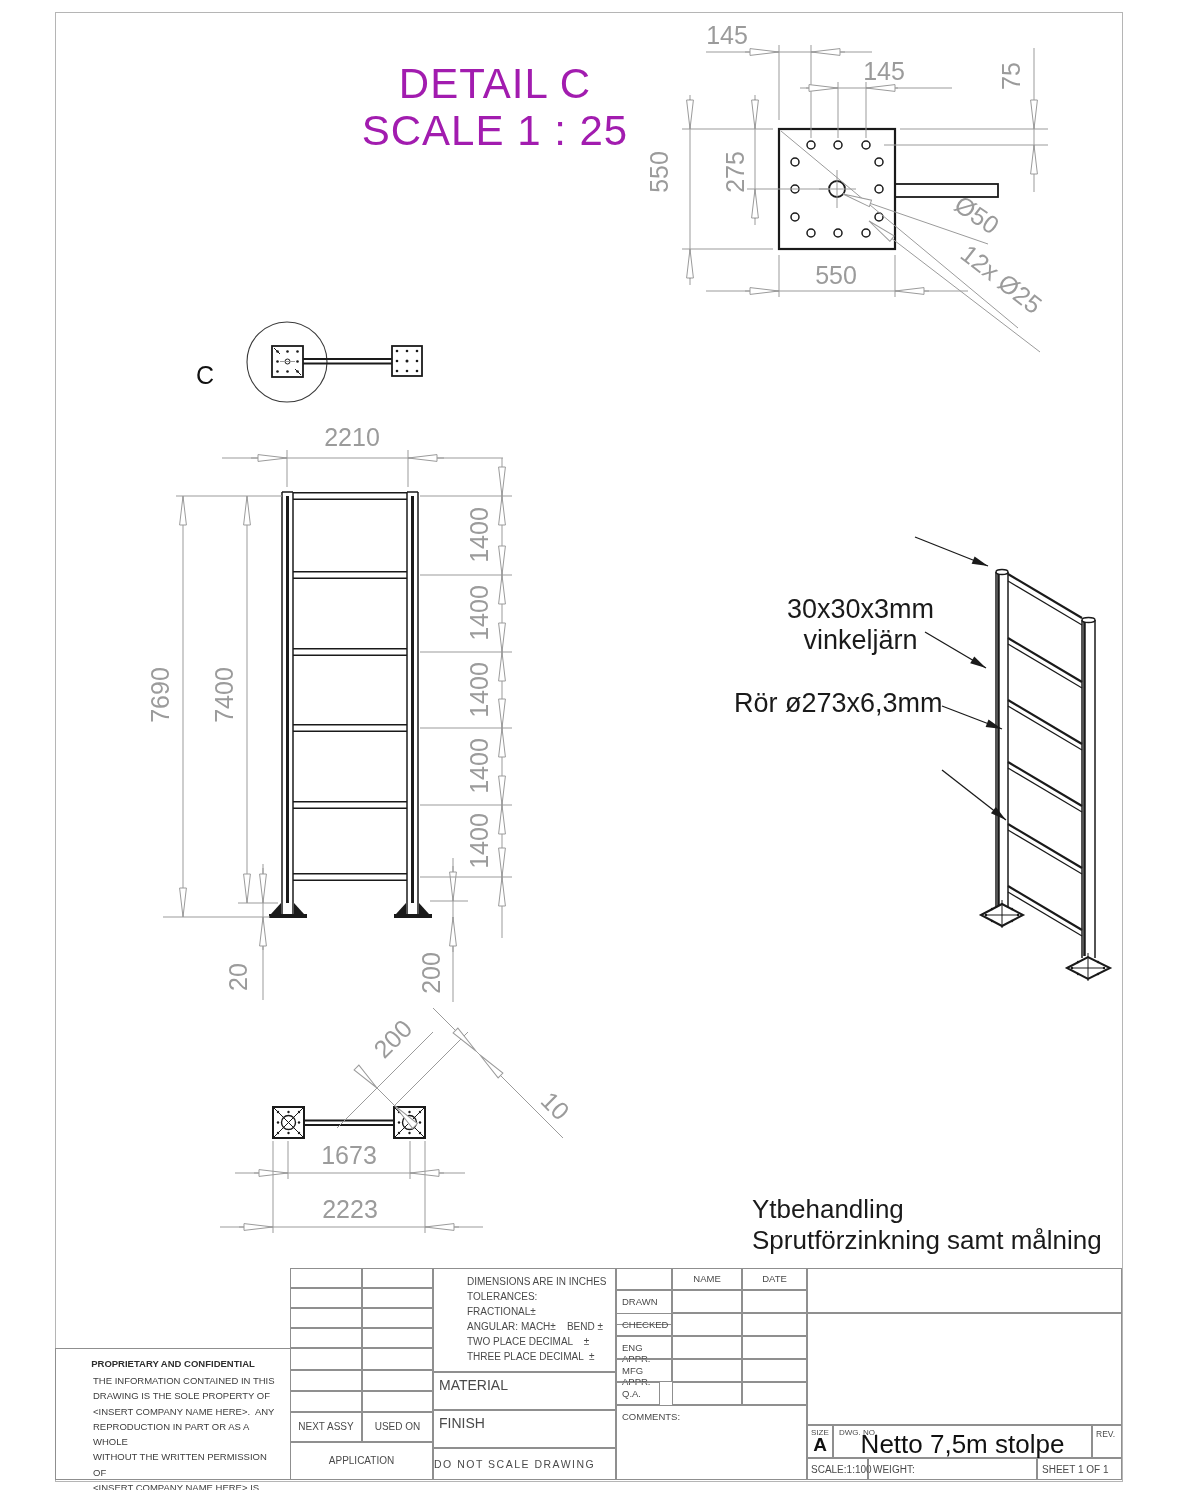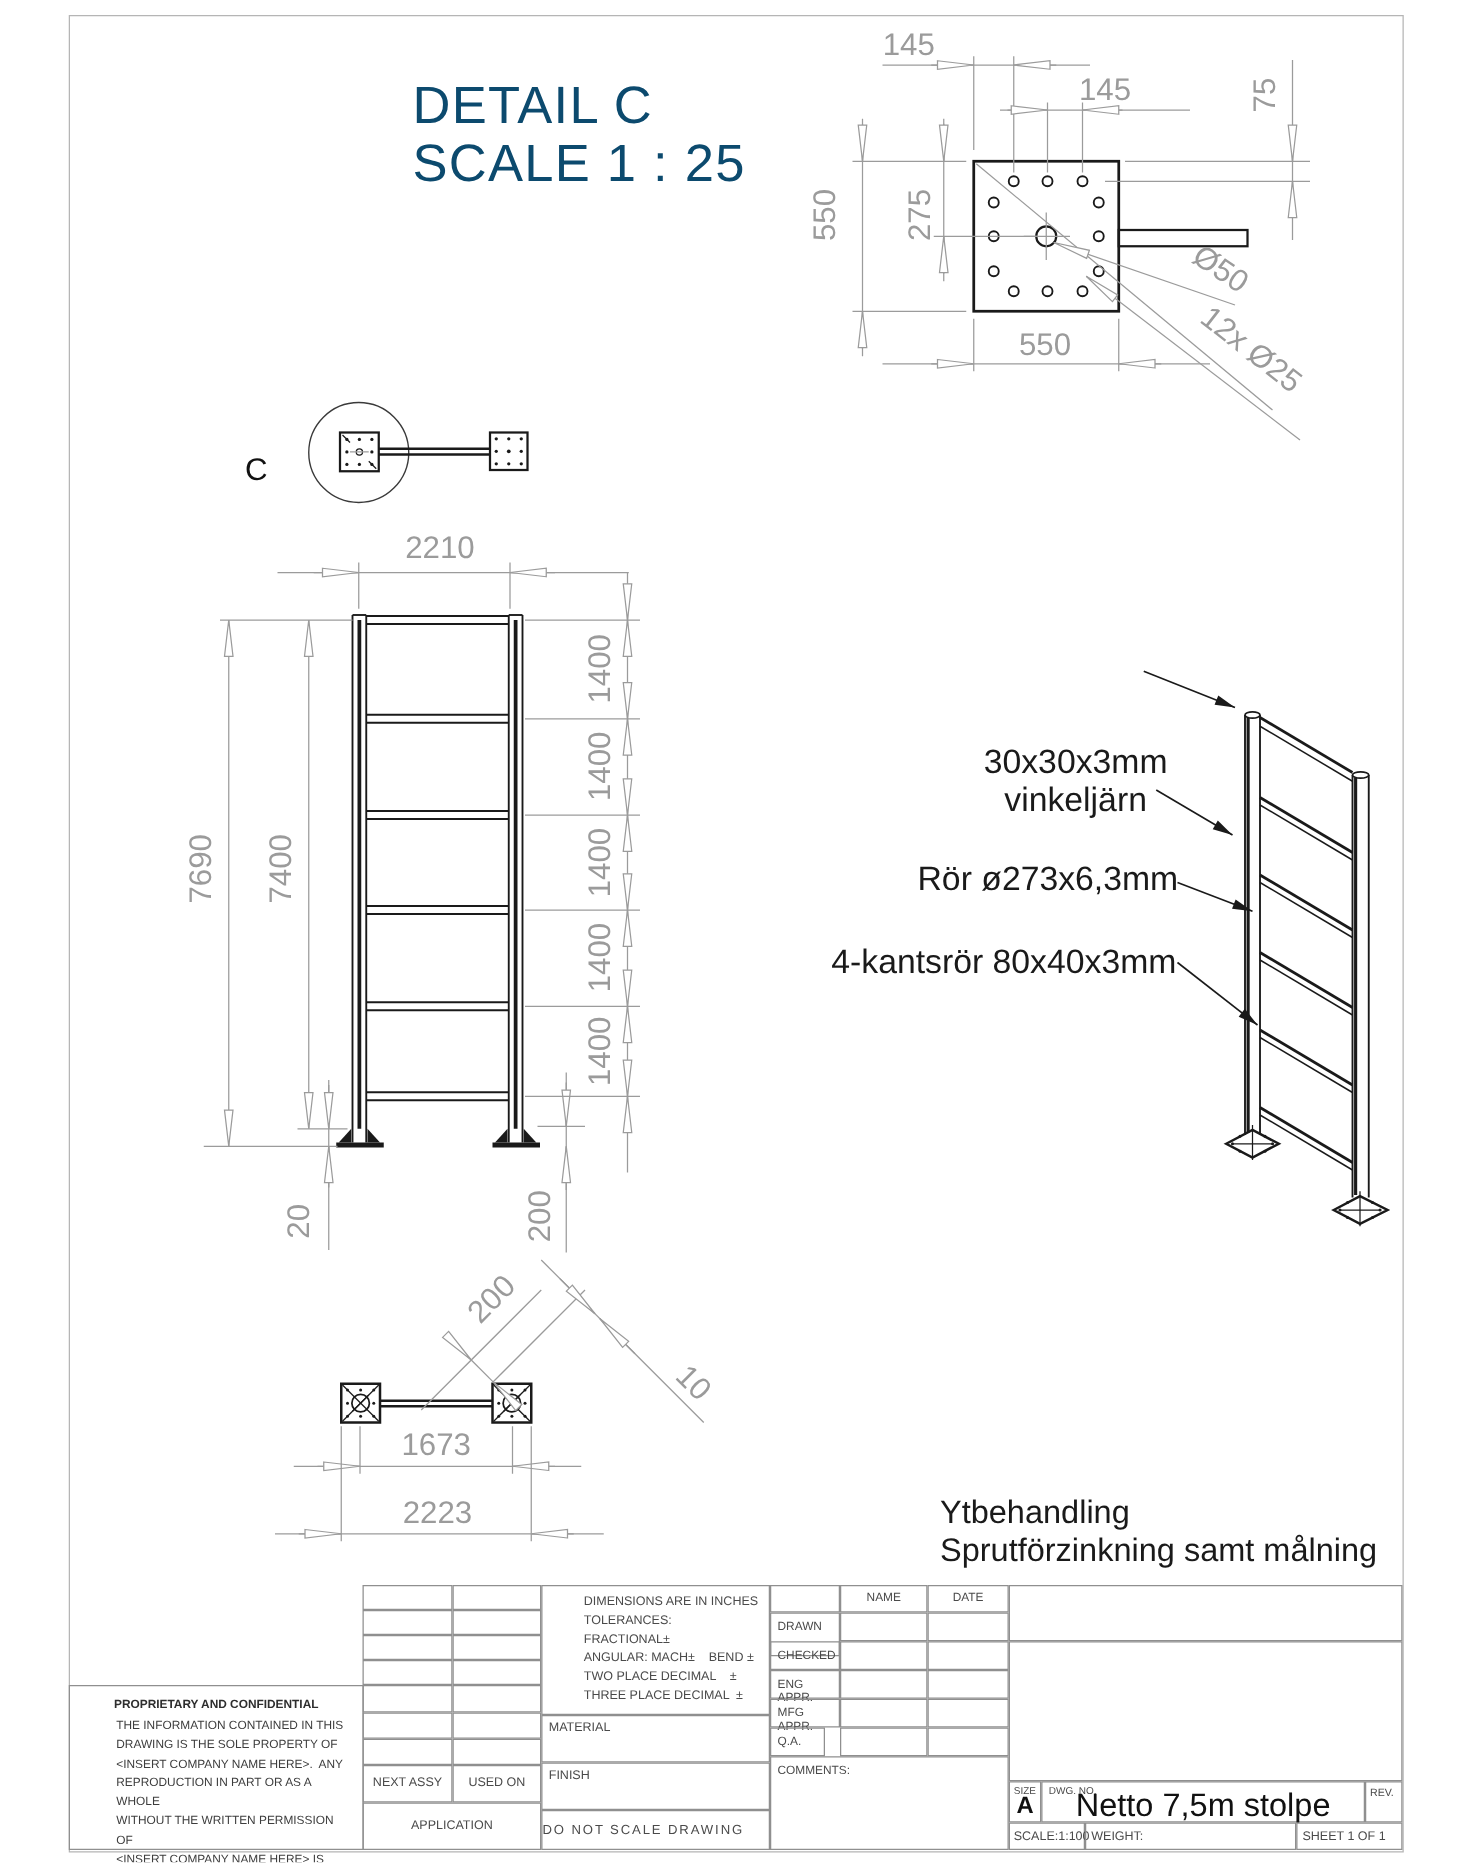--- a/index.html
+++ b/index.html
@@ -5,28 +5,28 @@
   html,body{margin:0;padding:0;background:#fff;}
   #sheet{position:relative;width:1179px;height:1490px;background:#fff;overflow:hidden;
          font-family:"Liberation Sans",sans-serif;}
   #border{position:absolute;left:55px;top:12px;width:1066px;height:1468px;border:1px solid #b5b5b5;}
   svg{position:absolute;left:0;top:0;}
   svg text{font-family:"Liberation Sans",sans-serif;fill:#9b9b9b;font-size:25px;}
   svg text.blk{fill:#111;}
   .lbl{position:absolute;color:#1a1a1a;}
   .ml{white-space:pre-line;}
   .pw{white-space:pre-wrap;margin-left:27px;}
-  .title{font-size:42px;line-height:47px;text-align:left;letter-spacing:1px;color:#0c4a6e;}
+  .title{font-size:42px;line-height:47px;text-align:center;letter-spacing:1px;color:#a21caf;}
   .ann{font-size:27px;line-height:31px;}
   .surf{font-size:26px;line-height:31px;}
   
   .tbc{position:absolute;border:1px solid #8f8f8f;box-sizing:border-box;color:#4a4a4a;background:#fff0;}
   .small{font-size:10px;}
   .tol{font-size:10px;line-height:15px;padding:5px 0 0 6px;}
-  .celllab{font-size:10px;padding:4px 0 16px 5px;}
+  .celllab{font-size:14px;padding:4px 0 16px 5px;}
   .rowlab{font-size:9.5px;padding:5px 0 0 5px;}
   .hdrlab{font-size:9.5px;padding:4px 0 0 0;text-align:center;}
   .bigmid{font-size:10.5px;letter-spacing:1.5px;text-align:left;padding-top:9px;}
   .gridlab{font-size:10px;text-align:center;padding-top:8px;}
   .applab{font-size:10px;text-align:center;padding-top:12px;}
   .prop-title{font-weight:bold;font-size:9.5px;text-align:center;margin-top:9px;color:#2e2e2e;}
   .prop-body{font-size:9.5px;line-height:15.3px;padding:4px 8px 0 10px;color:#3d3d3d;}
   .tinylab{font-size:8px;color:#4a4a4a;}
 </style>
 </head>
@@ -346,21 +346,20 @@
   </svg>
 
   <div class="lbl title" style="left:330px;top:60px;width:330px;">
     <div>DETAIL C</div>
     <div>SCALE 1 : 25</div>
   </div>
 
   <div class="lbl ann ml" style="left:778px;top:594px;width:165px;text-align:center;">30x30x3mm
 vinkeljärn</div>
   <div class="lbl ann" style="left:734px;top:688px;">Rör ø273x6,3mm</div>
-  <div class="lbl ann" style="left:665px;top:754px;">4-kantsrör 80x40x3mm</div>
   <div class="lbl surf ml" style="left:752px;top:1194px;">Ytbehandling
 Sprutförzinkning samt målning</div>
 
   <div>
     <div class="tbc" style="left:55px;top:1348px;width:236px;height:132px;">
       <div class="prop-title">PROPRIETARY AND CONFIDENTIAL</div>
       <div class="prop-body pw">THE INFORMATION CONTAINED IN THIS
 DRAWING IS THE SOLE PROPERTY OF
 &lt;INSERT COMPANY NAME HERE&gt;.  ANY
 REPRODUCTION IN PART OR AS A WHOLE

